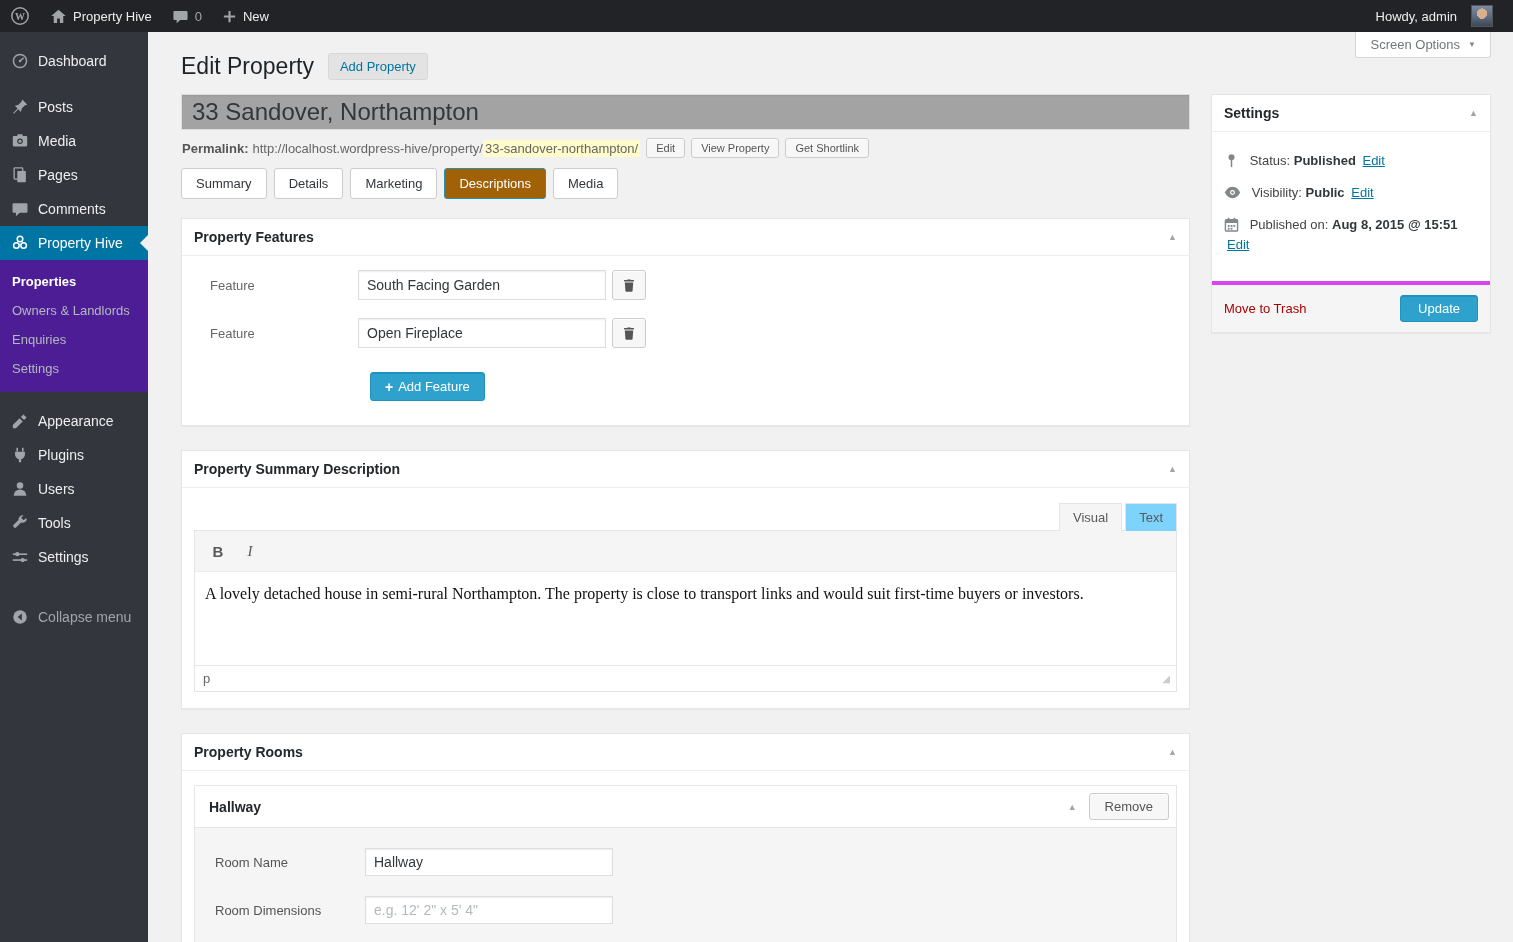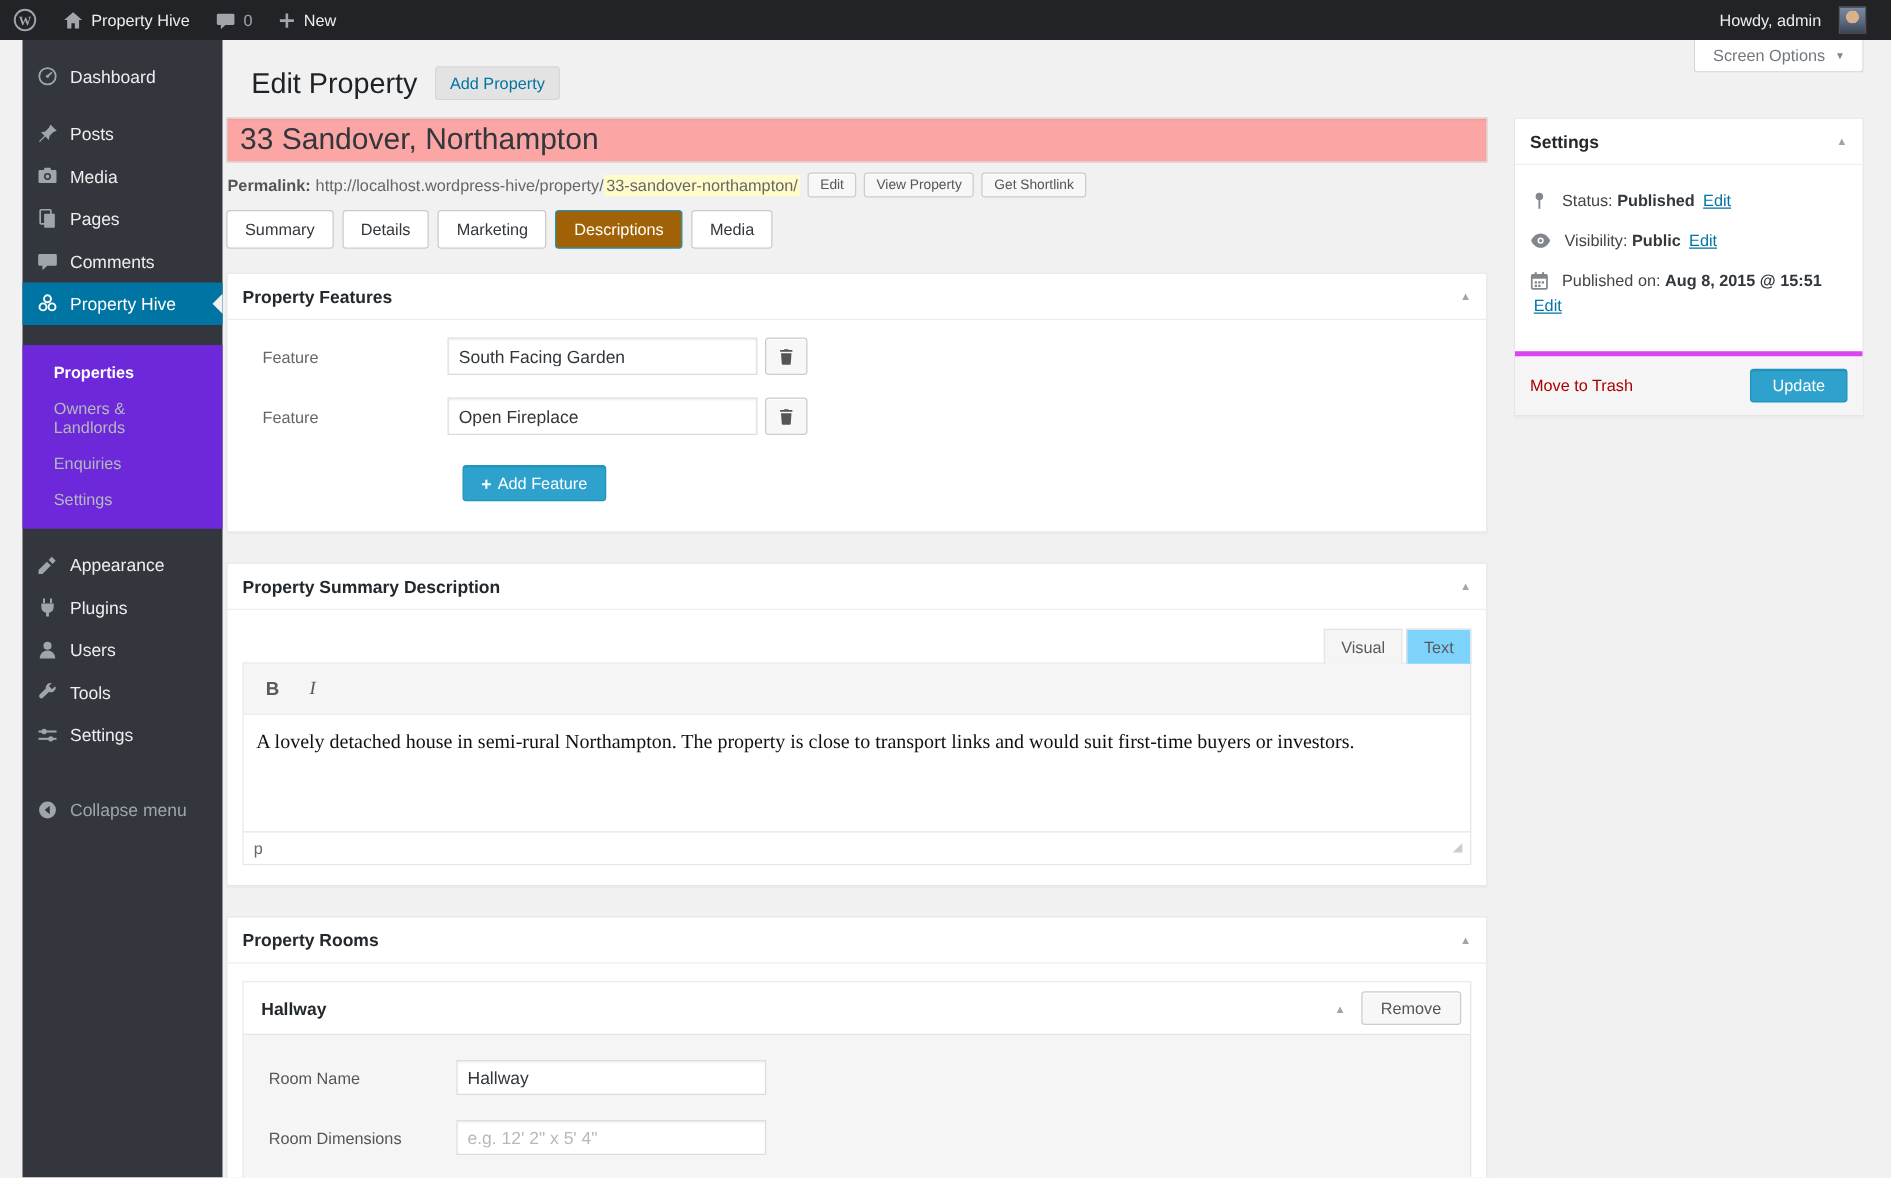--- a/index.html
+++ b/index.html
@@ -27,66 +27,66 @@
   .avatar {
     width:22px; height:22px; margin-left:8px; margin-right:10px;
     background:
       radial-gradient(circle at 50% 38%, #d8b08c 0 32%, transparent 33%),
       linear-gradient(180deg,#7a8aa0 0%, #5c6b80 55%, #3c4656 100%);
     border:1px solid #555;
   }
 
   
   .sidemenu {
-    position:absolute; top:32px; left:18px; bottom:0; width:160px;
+    position:absolute; top:32px; left:0; bottom:0; width:148px;
     background:#33373d; color:#eee; padding-top:12px;
   }
   .menu-item {
     display:flex; align-items:center; gap:9px;
     padding:8px 8px 8px 11px; font-size:14px; color:#eee; cursor:pointer; position:relative;
   }
   .menu-item svg { fill:#a0a5aa; flex:none; }
   .menu-sep { height:12px; }
   .menu-item.active { background:#0074a2; color:#fff; }
   .menu-item.active svg { fill:#fff; }
   .menu-item.active .menu-arrow {
     position:absolute; right:0; top:50%; margin-top:-8px; width:0; height:0;
     border-top:8px solid transparent; border-bottom:8px solid transparent;
     border-right:8px solid #f1f1f1;
   }
-  .submenu { background:#6d28d9; padding:7px 13px 9px;margin-top:16px; }
+  .submenu { background:#4c1d95; padding:7px 0 9px; }
   .submenu-item { padding:7px 12px 7px 12px; font-size:13px; color:#b4b9be; cursor:pointer; }
   .submenu-item.current { color:#fff; font-weight:bold; }
   .collapse-item { margin-top:26px; color:#a0a5aa; }
   .collapse-item svg { fill:#a0a5aa; }
 
   
   .content { position:absolute; top:32px; left:160px; right:0; bottom:0; padding:0 22px 0 21px; }
   .screen-options-tab {
     position:absolute; top:0; right:22px;
     background:#fff; border:1px solid #d5d5d5; border-top:none; border-radius:0 0 3px 3px;
     padding:5px 14px; font-size:13px; color:#72777c; cursor:pointer;
     display:flex; align-items:center; gap:8px;
   }
   .tri-down { font-size:8px; color:#82878c; }
   .tri-up { font-size:9px; color:#a0a5aa; cursor:pointer; }
 
-  .heading-row { display:flex; align-items:center; padding:21px 0 14px;margin-left:20px; }
+  .heading-row { display:flex; align-items:center; padding:21px 0 14px; }
   .page-title { font-size:23px; font-weight:400; color:#1d2327; }
   .add-new-btn {
     margin-left:14px; background:#e3e3e3; border:1px solid #d7d7d7; border-radius:3px;
     padding:5px 11px; font-size:13px; color:#0074a2; cursor:pointer; font-weight:400;
   }
 
   .cols { display:flex; gap:21px; }
   .main-col { width:1009px; flex:none; }
   .side-col { width:280px; flex:none; }
 
   .title-input {
-    width:100%; height:36px; background:#fca5a5; border:1px solid #ddd;
+    width:100%; height:36px; background:#a3a3a3; border:1px solid #ddd;
     box-shadow:inset 0 1px 2px rgba(0,0,0,.07); padding:14px 10px;
     font-size:24px; font-weight:400; color:#32373c; font-family:"Liberation Sans",sans-serif;
   }
   .permalink-row { margin:8px 0 10px 1px; font-size:13px; color:#666; display:flex; align-items:center; flex-wrap:wrap; }
   .permalink-row b { color:#555; margin-right:4px; }
   .slug-highlight { background:#fffbca; padding:1px 2px; }
   .btn-small {
     margin-left:6px; background:#f7f7f7; border:1px solid #ccc; border-radius:3px;
     box-shadow:0 1px 0 #fff inset; padding:3px 9px; font-size:11px; color:#555; cursor:pointer;
     font-family:"Liberation Sans",sans-serif;

